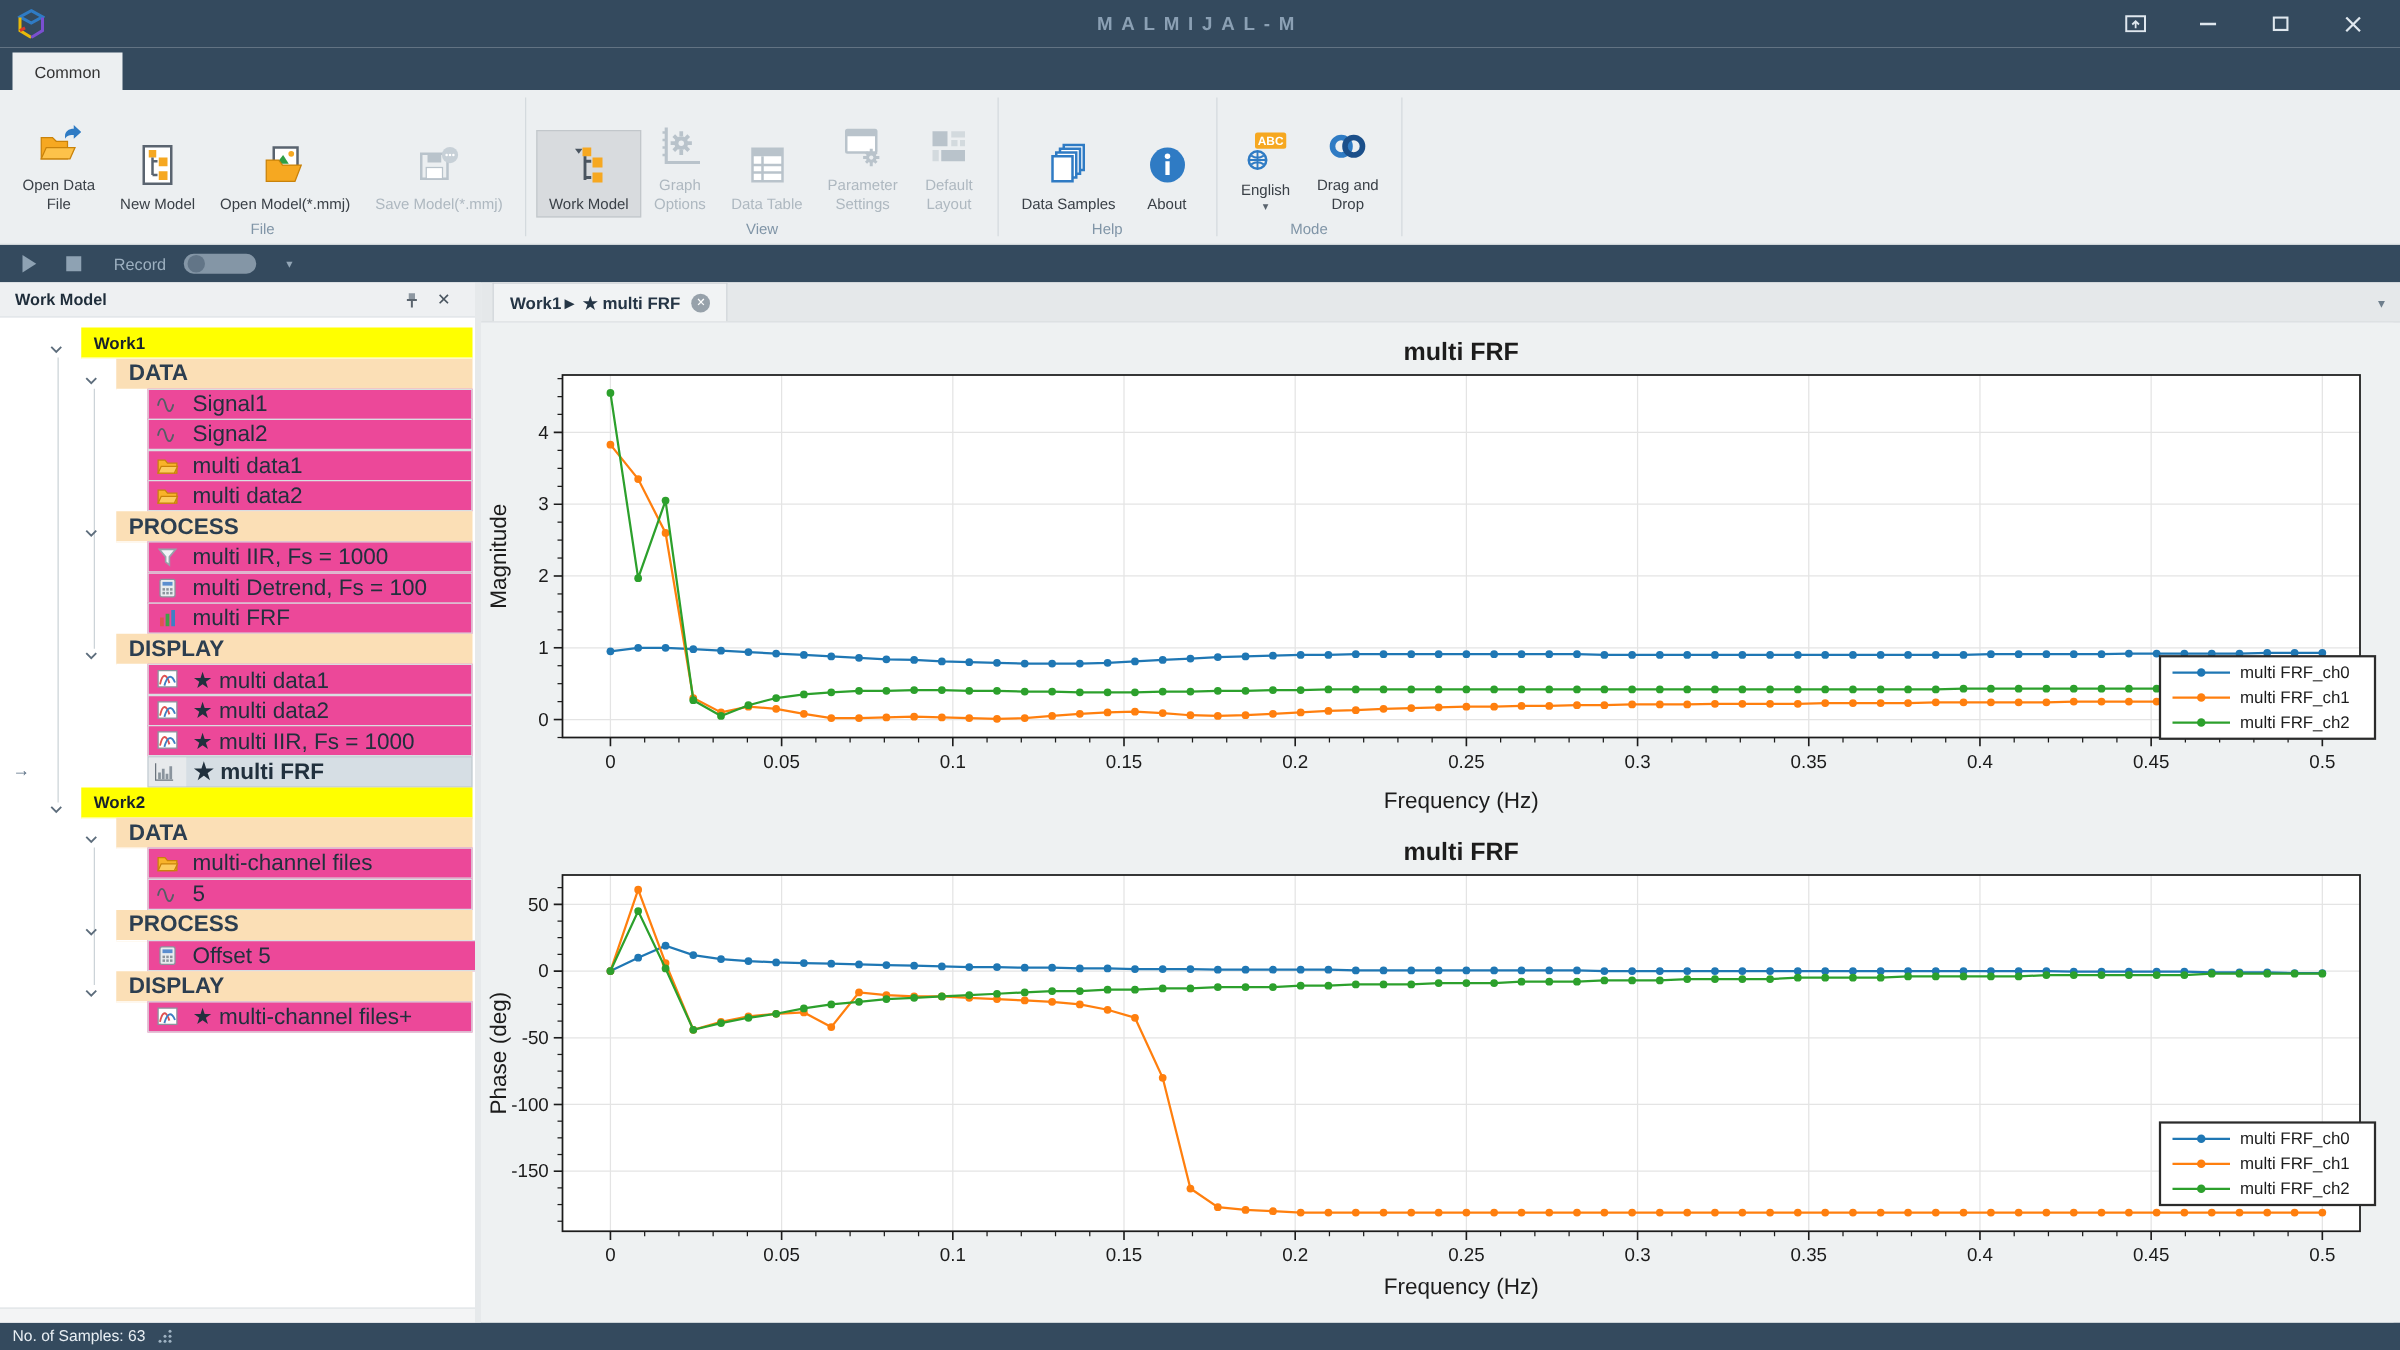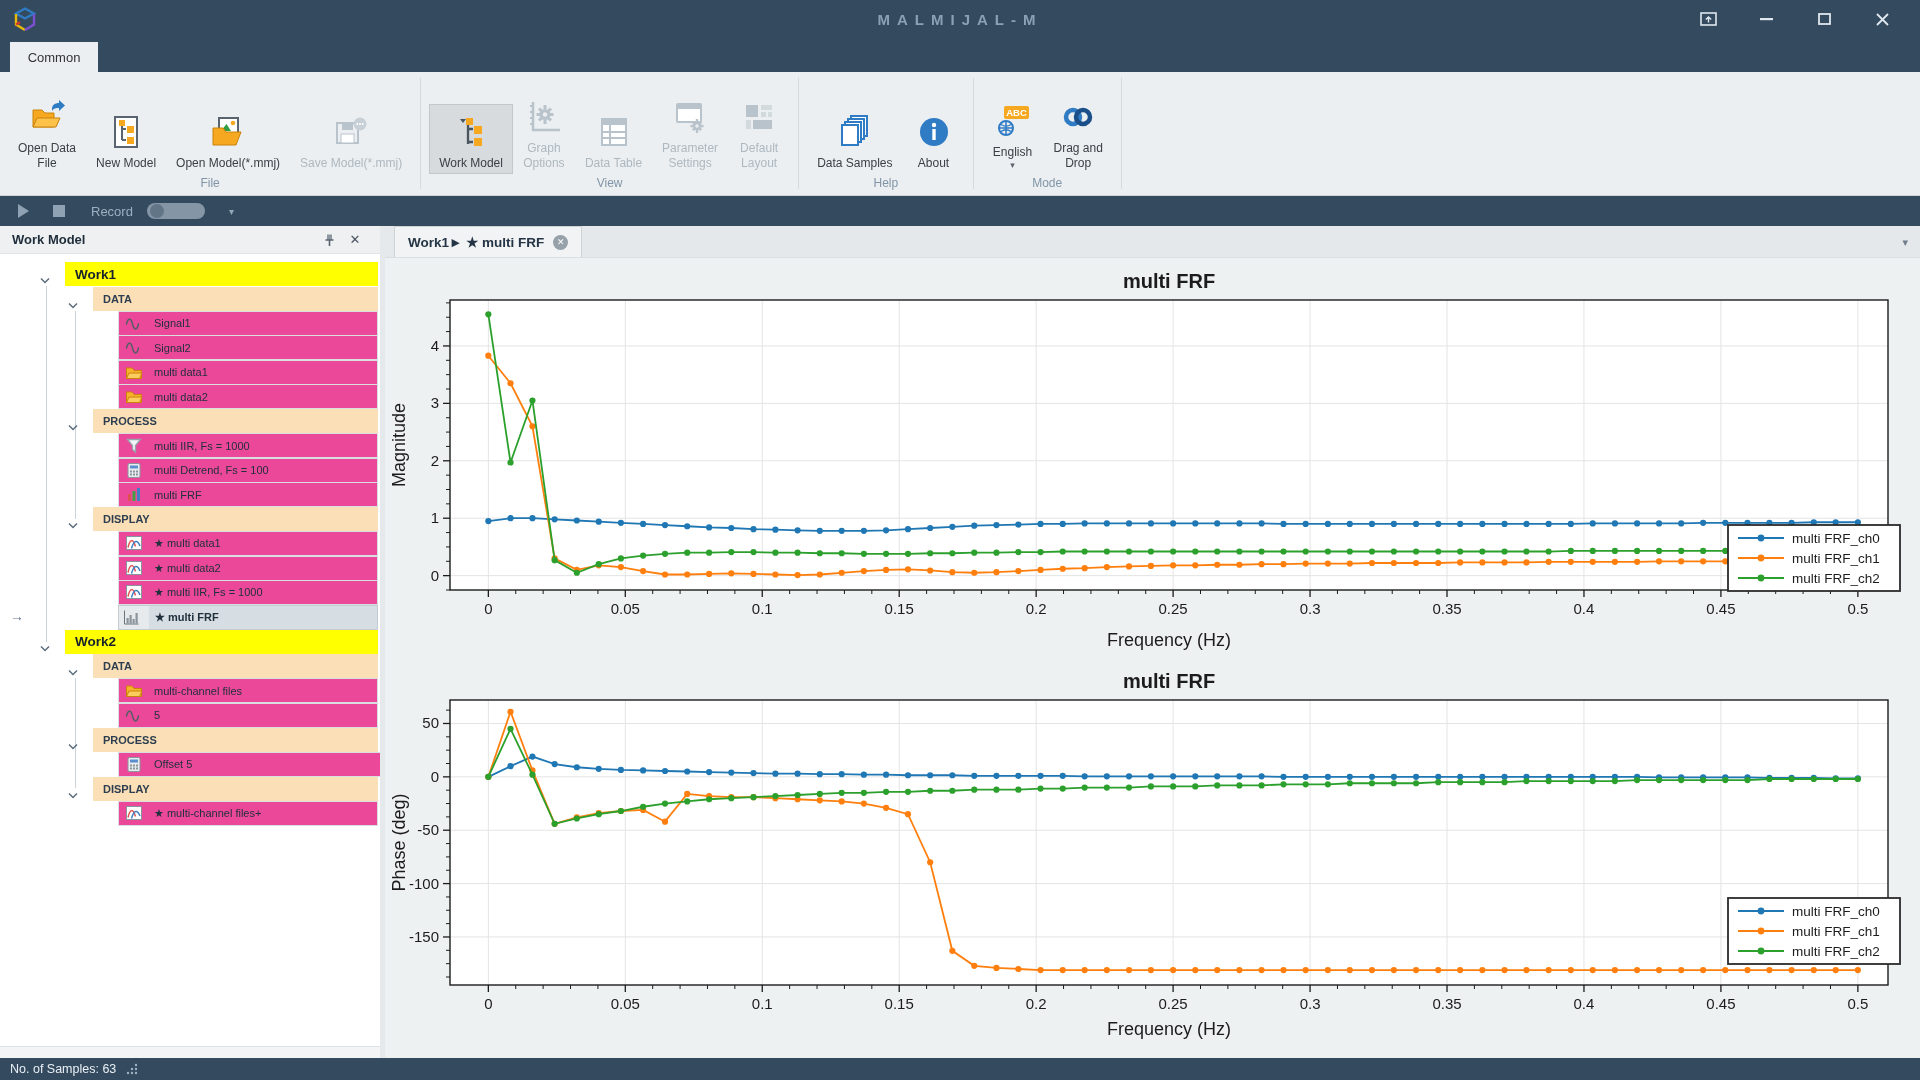--- a/index.html
+++ b/index.html
@@ -49,21 +49,21 @@
   .left-panel { width:385px; background:#ffffff; border-right:5px solid #e6e9eb;
     display:flex; flex-direction:column; }
   .panel-header { height:28px; background:#eef0f2; display:flex; align-items:center;
     padding:0 12px; border-bottom:1px solid #e0e4e7; }
   .panel-title { font-weight:bold; font-size:13px; color:#1f2d3a; flex:1; }
   .panel-hbtn { width:26px; display:flex; justify-content:center; color:#4a5560; font-size:13px; }
   .tree { position:relative; flex:1; overflow:hidden; }
   .guide { position:absolute; width:1px; background:#ccd3d8; }
   .trow { position:absolute; left:0; height:25px; width:100%; }
   .texp { position:absolute; top:8px; }
-  .tblock { position:absolute; top:0; height:25px; display:flex; align-items:center; font-size:11px; color:#21303d; }
+  .tblock { position:absolute; top:0; height:25px; display:flex; align-items:center; font-size:18px; color:#21303d; }
   .b-work { background:#ffff00; font-weight:bold; font-size:13.5px; color:#18222c;
     padding-left:10px; border-bottom:1px solid #fff; }
   .b-section { background:#fbdfb6; font-weight:bold; color:#2c3e50; padding-left:10px; border-bottom:1px solid #fff; }
   .b-leaf { background:#ec4899; border:1px solid #d9dee1; margin-top:-0.5px; }
   .b-leaf .ticon { width:22px; margin:0 7px 0 6px; display:flex; align-items:center; }
   .b-leaf.selected { background:#d6dee4; font-weight:bold; border-color:#c3ccd2; }
   .b-leaf.selected .ticon { background:#e7eaec; height:100%; align-items:center; padding-left:3px; width:30px; margin:0 6px 0 0; }
   .t-pointer { position:absolute; left:10px; top:3px; color:#5c7186; font-size:14px; }
 
   .right-panel { flex:1; display:flex; flex-direction:column; background:#eef1f2; }

